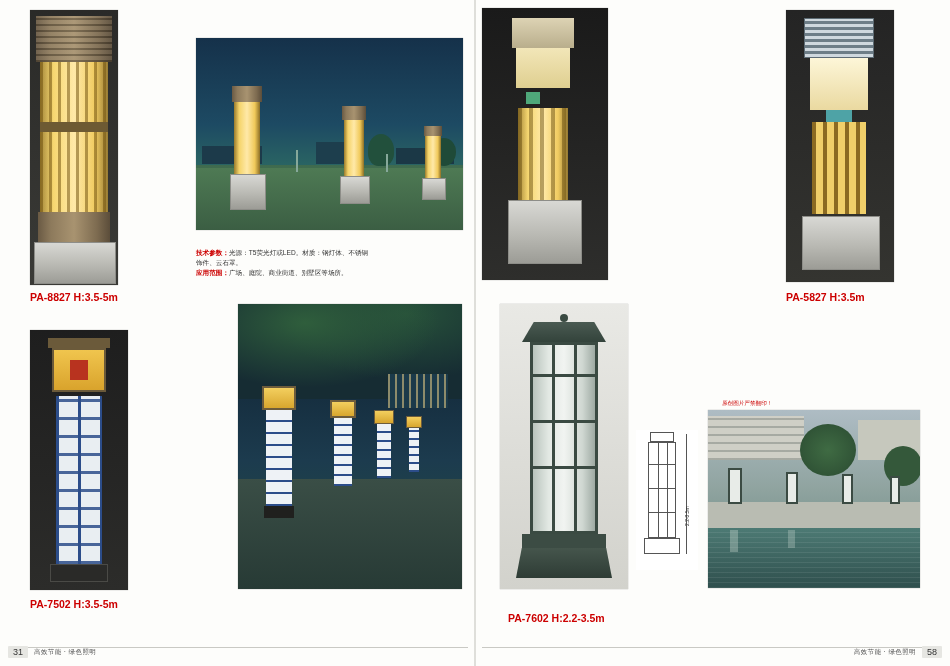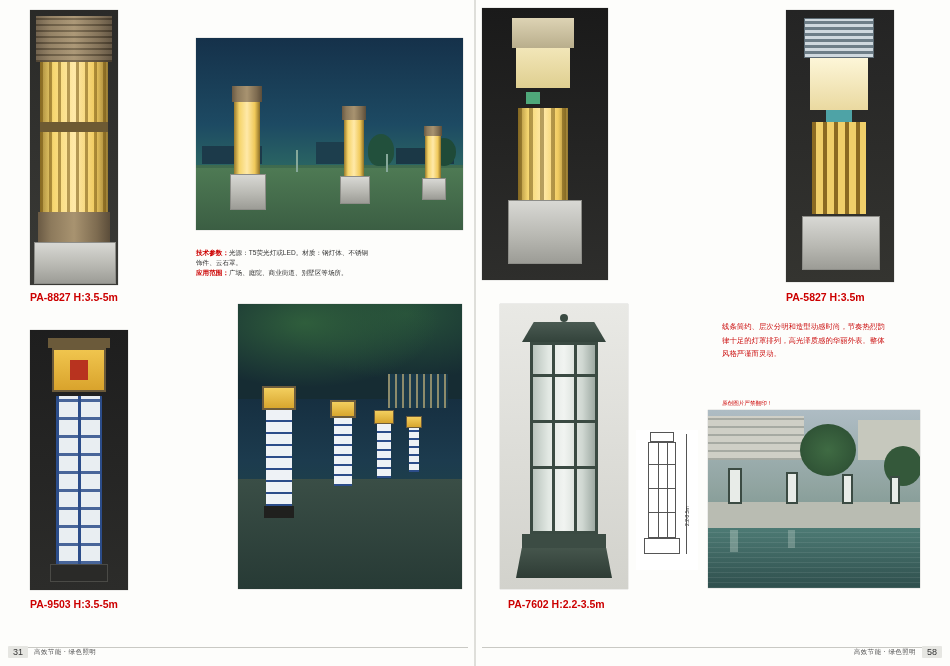--- a/index.html
+++ b/index.html
@@ -205,21 +205,21 @@
     <div style="position:absolute;left:22px;top:18px;width:54px;height:44px;background:linear-gradient(180deg,#f0c54e,#d9a32c);border:2px solid #6b5a3a;box-sizing:border-box;"></div>
     <div style="position:absolute;left:40px;top:30px;width:18px;height:20px;background:#b8331f;"></div>
 
     <div style="position:absolute;left:26px;top:66px;width:46px;height:168px;background:#e9eef2;"></div>
     <div style="position:absolute;left:26px;top:66px;width:46px;height:168px;background:repeating-linear-gradient(0deg,#2c4d8a 0 3px,#e9eef2 3px 18px);opacity:.85;"></div>
     <div style="position:absolute;left:26px;top:66px;width:46px;height:168px;background:repeating-linear-gradient(90deg,#2c4d8a 0 3px,transparent 3px 22px);"></div>
 
     <div style="position:absolute;left:20px;top:234px;width:58px;height:18px;background:#2a2a28;border:1px solid #4a4a46;box-sizing:border-box;"></div>
   </div>
   <div class="caption" style="left:30px; top:598px;">
-    <span class="code">PA-9503 H:3.5-5m</span>
+    <span class="code">PA-7502 H:3.5-5m</span>
   </div>
 
   <div class="pic" style="left:238px; top:304px; width:224px; height:285px;">
     <div class="sky-dusk"></div>
 
     <div style="position:absolute;left:0;top:0;width:100%;height:95px;background:radial-gradient(ellipse at 30% 20%,#2f5e3c 0%,transparent 60%),radial-gradient(ellipse at 75% 10%,#27513a 0%,transparent 55%),#162c33;"></div>
 
     <div style="position:absolute;left:0;bottom:0;width:100%;height:110px;background:linear-gradient(180deg,#3a4e46 0%,#273a35 100%);"></div>
 
     <div style="position:absolute;left:24px;top:82px;width:34px;height:24px;background:linear-gradient(180deg,#f3cf5f,#d8a62e);border:2px solid #6d5c3c;box-sizing:border-box;"></div>
@@ -248,21 +248,20 @@
     <div style="position:absolute;left:40px;top:100px;width:26px;height:12px;background:#4ea3a6;"></div>
 
     <div style="position:absolute;left:26px;top:112px;width:54px;height:92px;background:repeating-linear-gradient(90deg,#8b6a22 0 4px,#f0cf6a 4px 11px);"></div>
 
     <div class="base-stone" style="left:16px; top:206px; width:76px; height:52px;"></div>
   </div>
   <div class="caption" style="left:786px; top:291px;">
     <span class="code">PA-5827 H:3.5m</span>
   </div>
 
-  <div class="desc-cn" style="left:722px; top:320px;">线条简约、层次分明和造型动感时尚，节奏热烈韵律十足的灯罩排列，高光泽质感的华丽外表。整体风格严谨而灵动。</div>
 
   <div class="notice" style="left:722px; top:400px;">原创图片严禁翻印！</div>
 
   <div class="pic" style="left:500px; top:304px; width:128px; height:285px;">
     <div style="position:absolute;left:0;top:0;width:100%;height:100%;background:linear-gradient(180deg,#e9e9e5 0%,#d2d2cc 100%);"></div>
 
     <div style="position:absolute;left:60px;top:10px;width:8px;height:8px;background:#3a4a42;border-radius:50%;"></div>
 
     <div style="position:absolute;left:22px;top:18px;width:84px;height:20px;background:linear-gradient(180deg,#4a5a52,#33433b);clip-path:polygon(14% 0,86% 0,100% 100%,0 100%);"></div>
 
@@ -270,21 +269,21 @@
 
     <div style="position:absolute;left:52px;top:38px;width:3px;height:192px;background:#3a4a42;"></div>
     <div style="position:absolute;left:74px;top:38px;width:3px;height:192px;background:#3a4a42;"></div>
     <div style="position:absolute;left:30px;top:70px;width:68px;height:3px;background:#3a4a42;"></div>
     <div style="position:absolute;left:30px;top:116px;width:68px;height:3px;background:#3a4a42;"></div>
     <div style="position:absolute;left:30px;top:162px;width:68px;height:3px;background:#3a4a42;"></div>
 
     <div style="position:absolute;left:22px;top:230px;width:84px;height:14px;background:#3c4c44;"></div>
     <div style="position:absolute;left:16px;top:244px;width:96px;height:30px;background:linear-gradient(180deg,#45554c,#2e3c35);clip-path:polygon(6% 0,94% 0,100% 100%,0 100%);"></div>
   </div>
-  <div class="caption" style="left:508px; top:598px;">
+  <div class="caption" style="left:508px; top:612px;">
     <span class="code">PA-7602 H:2.2-3.5m</span>
   </div>
 
   <div class="dim-drawing" style="left:636px; top:430px; width:62px; height:140px;">
     <div style="position:absolute;left:14px;top:2px;width:24px;height:10px;border:1px solid #555;box-sizing:border-box;"></div>
     <div style="position:absolute;left:12px;top:12px;width:28px;height:96px;border:1px solid #555;box-sizing:border-box;"></div>
     <div class="dim-line" style="left:22px;top:12px;width:1px;height:96px;"></div>
     <div class="dim-line" style="left:31px;top:12px;width:1px;height:96px;"></div>
     <div class="dim-line" style="left:12px;top:34px;width:28px;height:1px;"></div>
     <div class="dim-line" style="left:12px;top:58px;width:28px;height:1px;"></div>

